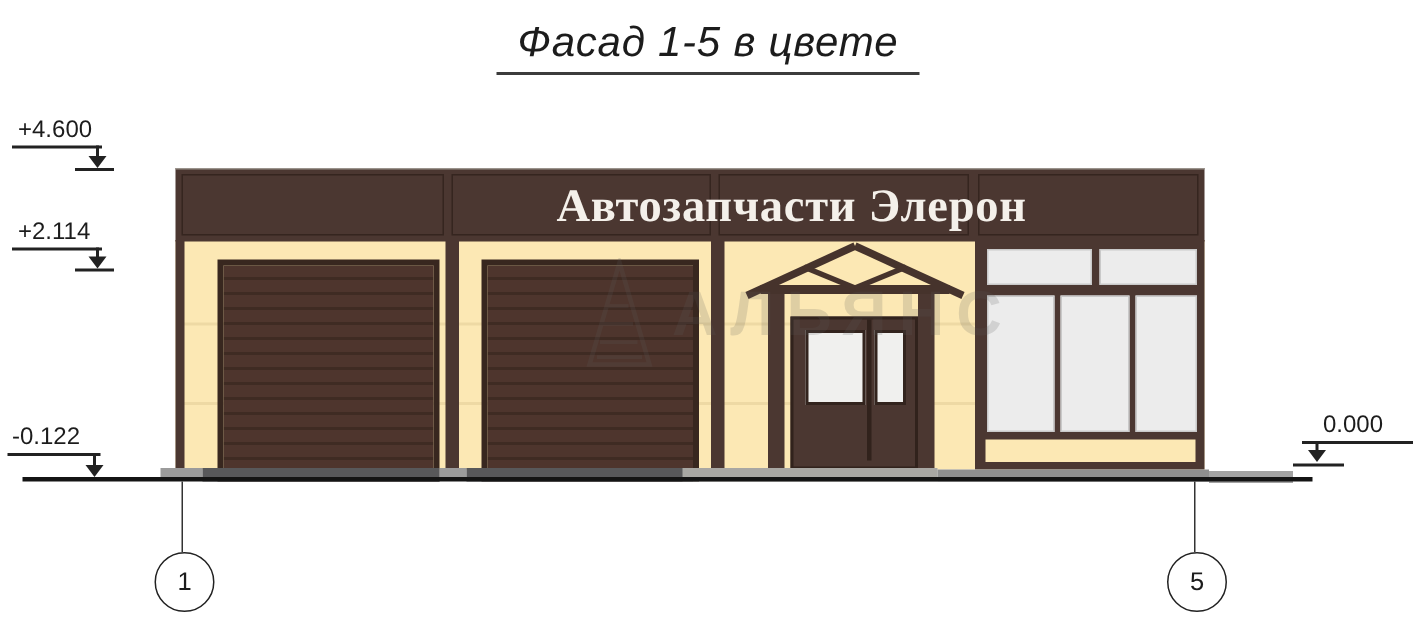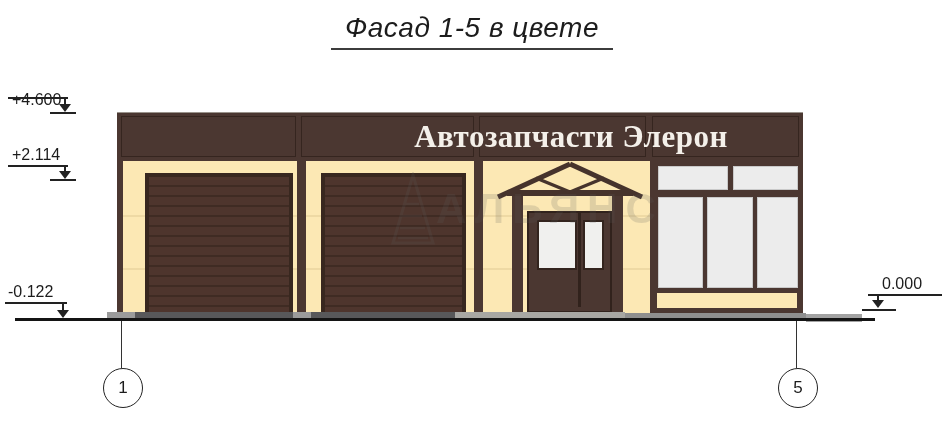--- a/index.html
+++ b/index.html
@@ -20,21 +20,21 @@
   
   .elev-text{font-size:16px;white-space:nowrap;}
   .hline{background:#222;height:2px;}
   .vline{background:#222;width:2px;}
   .arr-down{width:0;height:0;border-left:6px solid transparent;border-right:6px solid transparent;
             border-top:8px solid #222;}
 
   
   .fascia{background:var(--brown);border-top:1px solid #9a938c;}
   .fascia-panel{border:1px solid #35251f;}
-  .sign{text-align:center;font-family:"Liberation Serif",serif;font-weight:bold;
+  .sign{text-align:left;font-family:"Liberation Serif",serif;font-weight:bold;
         font-size:31px;letter-spacing:.5px;color:var(--sign-text);}
   .wall{background:var(--cream);}
   .joint{background:#eed9a4;height:2px;}
   .brown{background:var(--brown);}
   .garage{border:4px solid var(--brown-dark);
           background:repeating-linear-gradient(to bottom,#4e352d 0 8px,#3f2b23 8px 10px);}
   .door-unit{background:var(--brown);border:2px solid #31221c;}
   .pane{background:#f0f0ee;border:2px solid #33241e;}
   .storefront{background:var(--brown);}
   .glass{background:var(--glass);border:1px solid #c9c9c9;}
@@ -45,35 +45,35 @@
   .seg-light{background:var(--pavement-light);}
   .seg-ramp{background:var(--ramp);}
   .ground{background:var(--line);}
 
   
   .axis-line{width:1px;background:#333;}
   .axis-circle{width:38px;height:38px;border:1.5px solid #222;border-radius:50%;background:#fff;
                display:flex;align-items:center;justify-content:center;font-size:17px;}
 
   
-  .watermark{display:flex;align-items:center;opacity:.18;pointer-events:none;}
+  .watermark{display:flex;align-items:center;gap:12px;opacity:.18;pointer-events:none;}
   .wm-name{font-size:42px;font-weight:bold;letter-spacing:8px;color:#5c5c5c;line-height:1;}
   .wm-sub{font-size:12px;letter-spacing:3px;color:#b87333;margin-top:4px;}
 </style>
 </head>
 <body>
 
 <div class="canvas">
 
   <div class="abs title-wrap">
     <span class="title">Фасад 1-5 в цвете</span>
   </div>
 
   <div>
-    <div class="abs elev-text" style="left:12px;top:91px;">+4.600</div>
+    <div class="abs elev-text" style="left:12px;top:78px;">+4.600</div>
     <div class="abs hline" style="left:8px;top:97px;width:60px;"></div>
     <div class="abs vline" style="left:64px;top:97px;height:8px;"></div>
     <div class="abs arr-down" style="left:59px;top:104px;"></div>
     <div class="abs hline" style="left:50px;top:112px;width:26px;"></div>
   </div>
 
   <div>
     <div class="abs elev-text" style="left:12px;top:146px;">+2.114</div>
     <div class="abs hline" style="left:8px;top:165px;width:60px;"></div>
     <div class="abs vline" style="left:64px;top:165px;height:7px;"></div>

